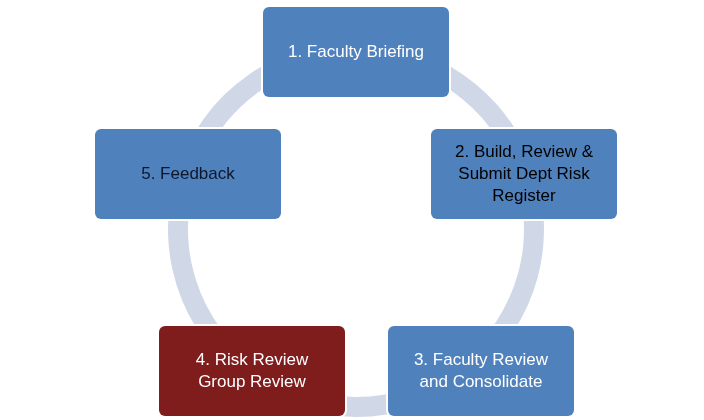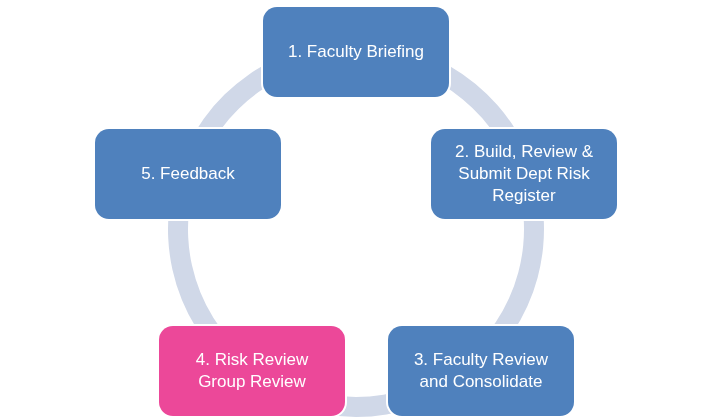--- a/index.html
+++ b/index.html
@@ -2,21 +2,21 @@
 <html><head>
 <meta charset="utf-8">
 <style>
   html, body { margin: 0; padding: 0; background: #ffffff; }
   body { width: 704px; height: 420px; position: relative; overflow: hidden;
          font-family: "Liberation Sans", "DejaVu Sans", sans-serif; }
   #ring { position: absolute; left: 0; top: 0; width: 704px; height: 420px; }
   .node {
     position: absolute; box-sizing: border-box;
     width: 186px; height: 90px;
-    border-radius: 14px;
+    border-radius: 6px;
     display: flex; align-items: center; justify-content: center;
     text-align: center; color: #ffffff;
     font-size: 17px; line-height: 22px;
     padding: 0 10px;
     box-shadow: 0 0 0 2px #ffffff;
   }
   .node span { white-space: pre-line; }
   #n1 { left: 263px; top: 7px; }
   #n2 { left: 431px; top: 129px; }
   #n3 { left: 367px; top: 326px; margin-left: 21px; }
@@ -27,28 +27,28 @@
 <body>
 
 <svg id="ring" xmlns="http://www.w3.org/2000/svg">
     <path d="M450,66.18722408852554 A188,188 0 0 1 356,417 L356,397 A168,168 0 0 0 440,83.5077321642143 Z" fill="#d0d8e8"></path>
     <path d="M356,417 A188,188 0 0 1 276.5477667927484,58.61413603710986 L272.3215841753414,49.55105816674336 L306.9365506645742,57.89541812297921 L289.2263146449694,85.80336964820935 L285.0001320275624,76.74029177784286 A168,168 0 0 0 356,397 Z" fill="#d0d8e8"></path>
   </svg>
 
 <div class="node" id="n1" style="background: rgb(79, 129, 189); color: rgb(255, 255, 255);">
   <span>1. Faculty Briefing</span>
 </div>
-<div class="node" id="n2" style="background: rgb(79, 129, 189); color: #ffffff;">
+<div class="node" id="n2" style="background: rgb(79, 129, 189); color: #000000;">
   <span>2. Build, Review &amp;
 Submit Dept Risk
 Register</span>
 </div>
 <div class="node" id="n3" style="background: rgb(79, 129, 189); color: rgb(255, 255, 255);">
   <span>3. Faculty Review
 and Consolidate</span>
 </div>
-<div class="node" id="n4" style="background: #ec4899; color: rgb(255, 255, 255); text-align: center;">
+<div class="node" id="n4" style="background: #7f1d1d; color: rgb(255, 255, 255); text-align: center;">
   <span>4. Risk Review
 Group Review</span>
 </div>
-<div class="node" id="n5" style="background: rgb(79, 129, 189); color: #ffffff;">
+<div class="node" id="n5" style="background: rgb(79, 129, 189); color: #0f172a;">
   <span>5. Feedback</span>
 </div>
 
 </body></html>

